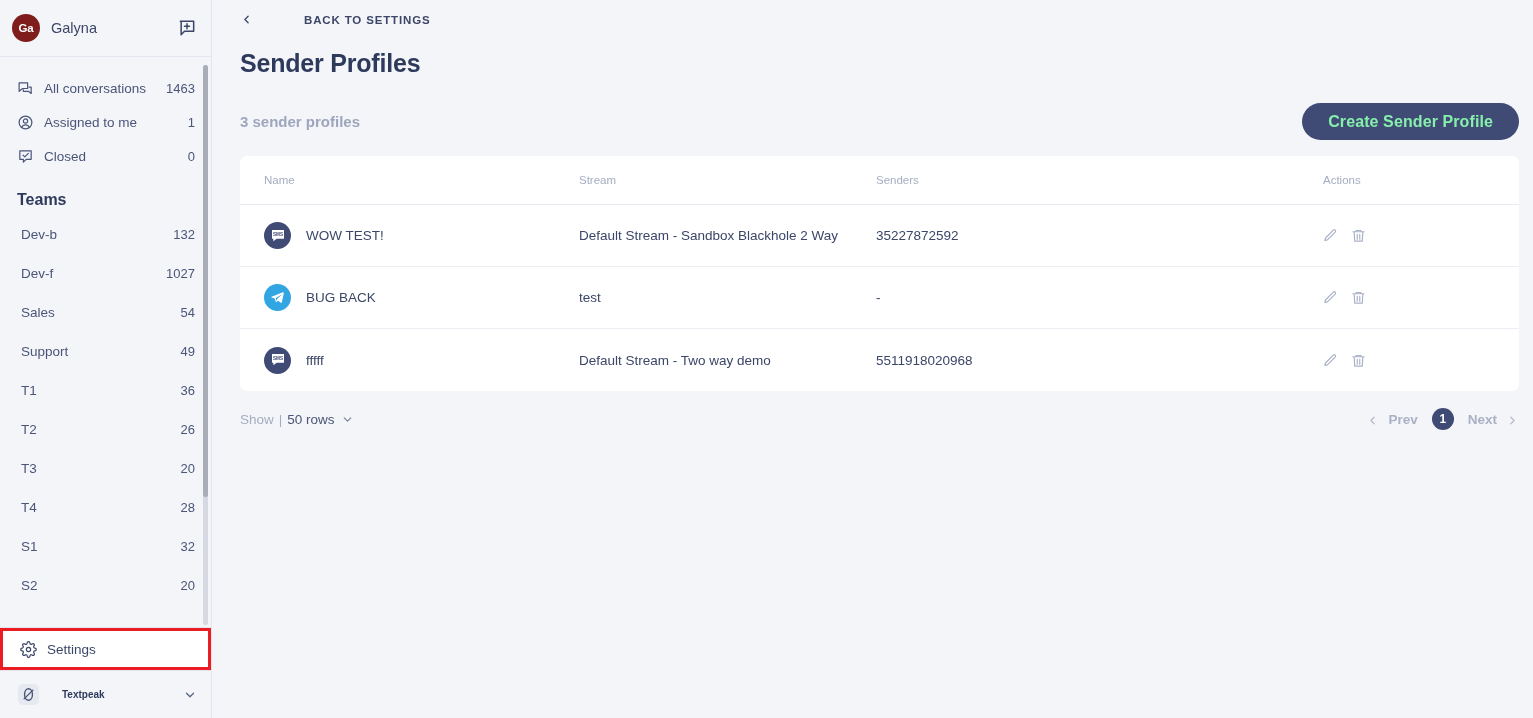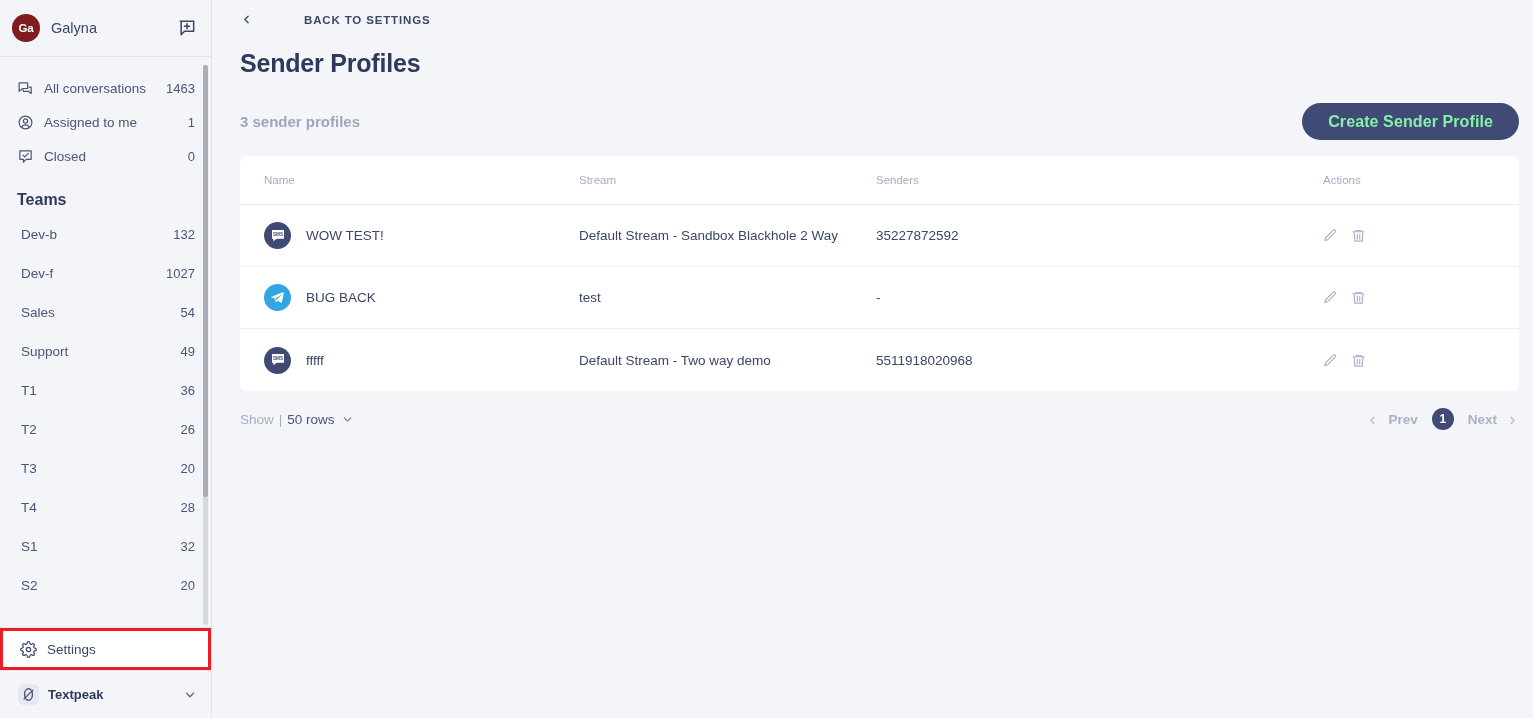--- a/index.html
+++ b/index.html
@@ -102,21 +102,21 @@
     background: #f4f5f9;
     cursor: pointer;
   }
   .brand-mark {
     width: 21px; height: 21px; border-radius: 5px;
     background: #e7e9f0; color: #4a5578;
     display: flex; align-items: center; justify-content: center;
     font-size: 12px; flex: 0 0 21px;
   }
   .brand-name {
-    margin-left: 9px; font-size: 13px; font-weight: bold;
+    margin-left: 23px; font-size: 10px; font-weight: bold;
     color: #2e3a5c; flex: 1 1 auto;
   }
   .chev-down { width: 14px; height: 14px; color: #5a6485; }
 
   
   .main {
     flex: 1 1 auto; height: 718px;
     background: #f4f5f9;
     padding: 0 0 0 28px;
     position: relative;

